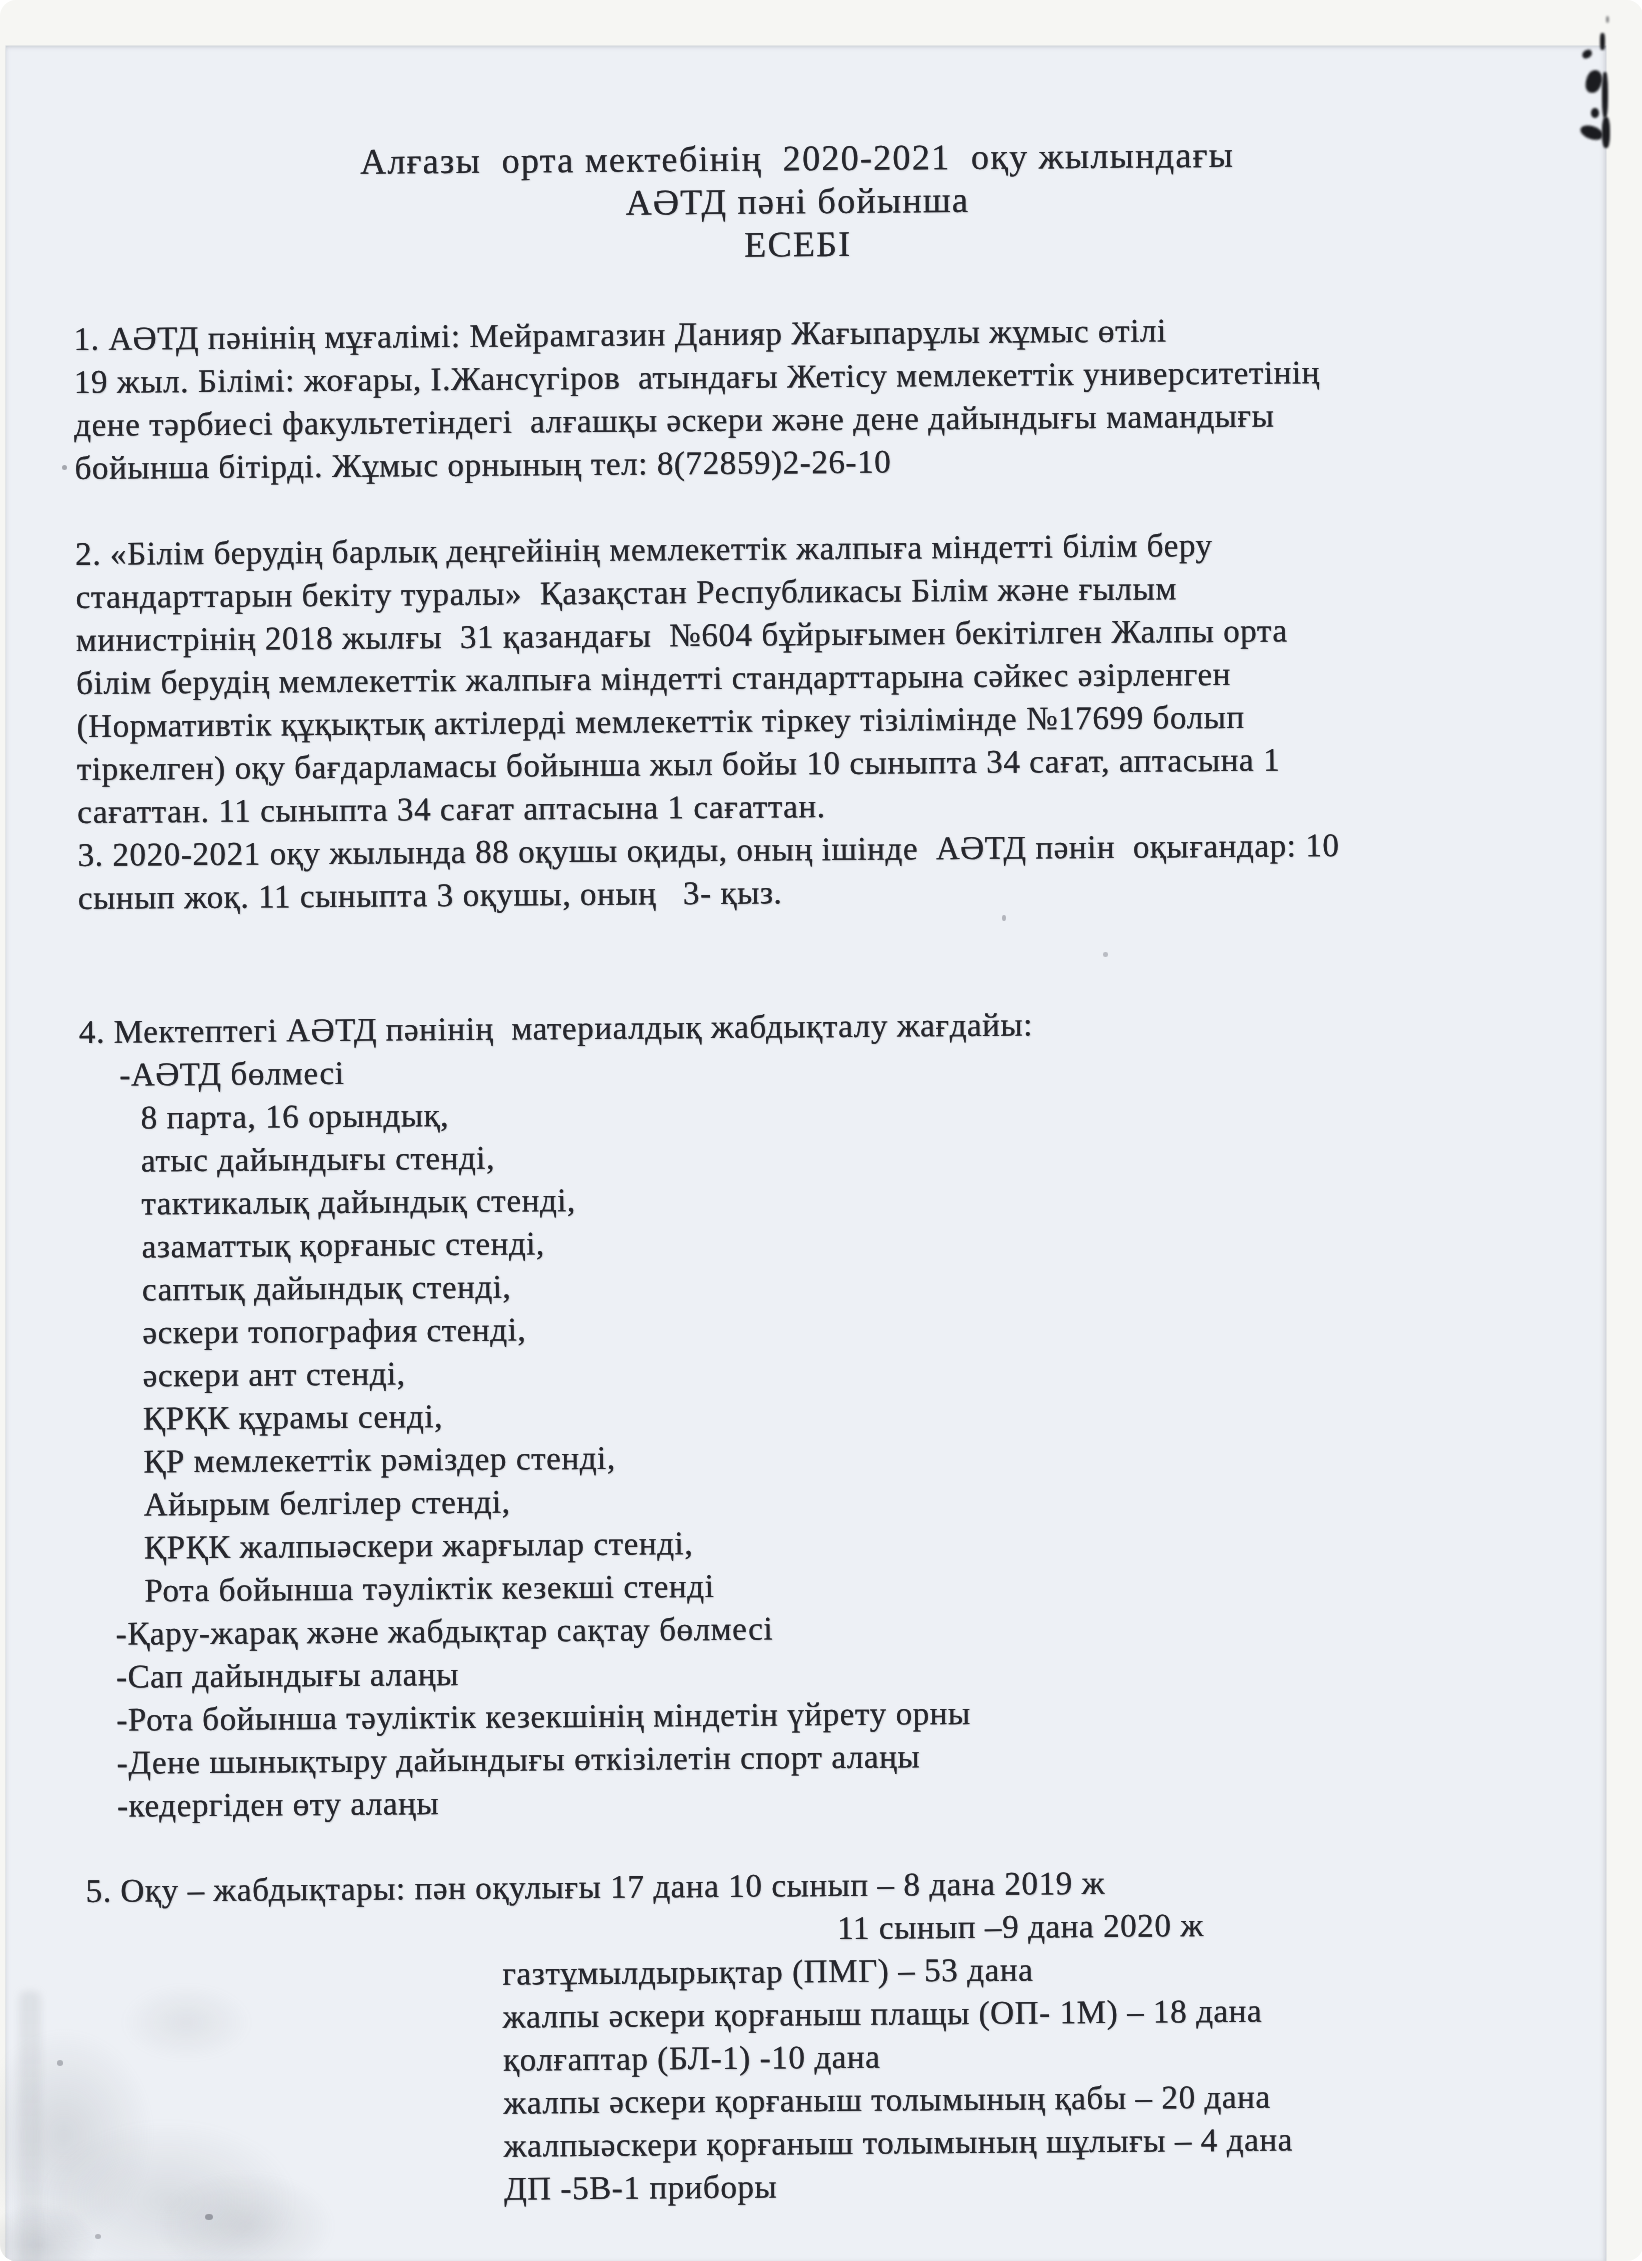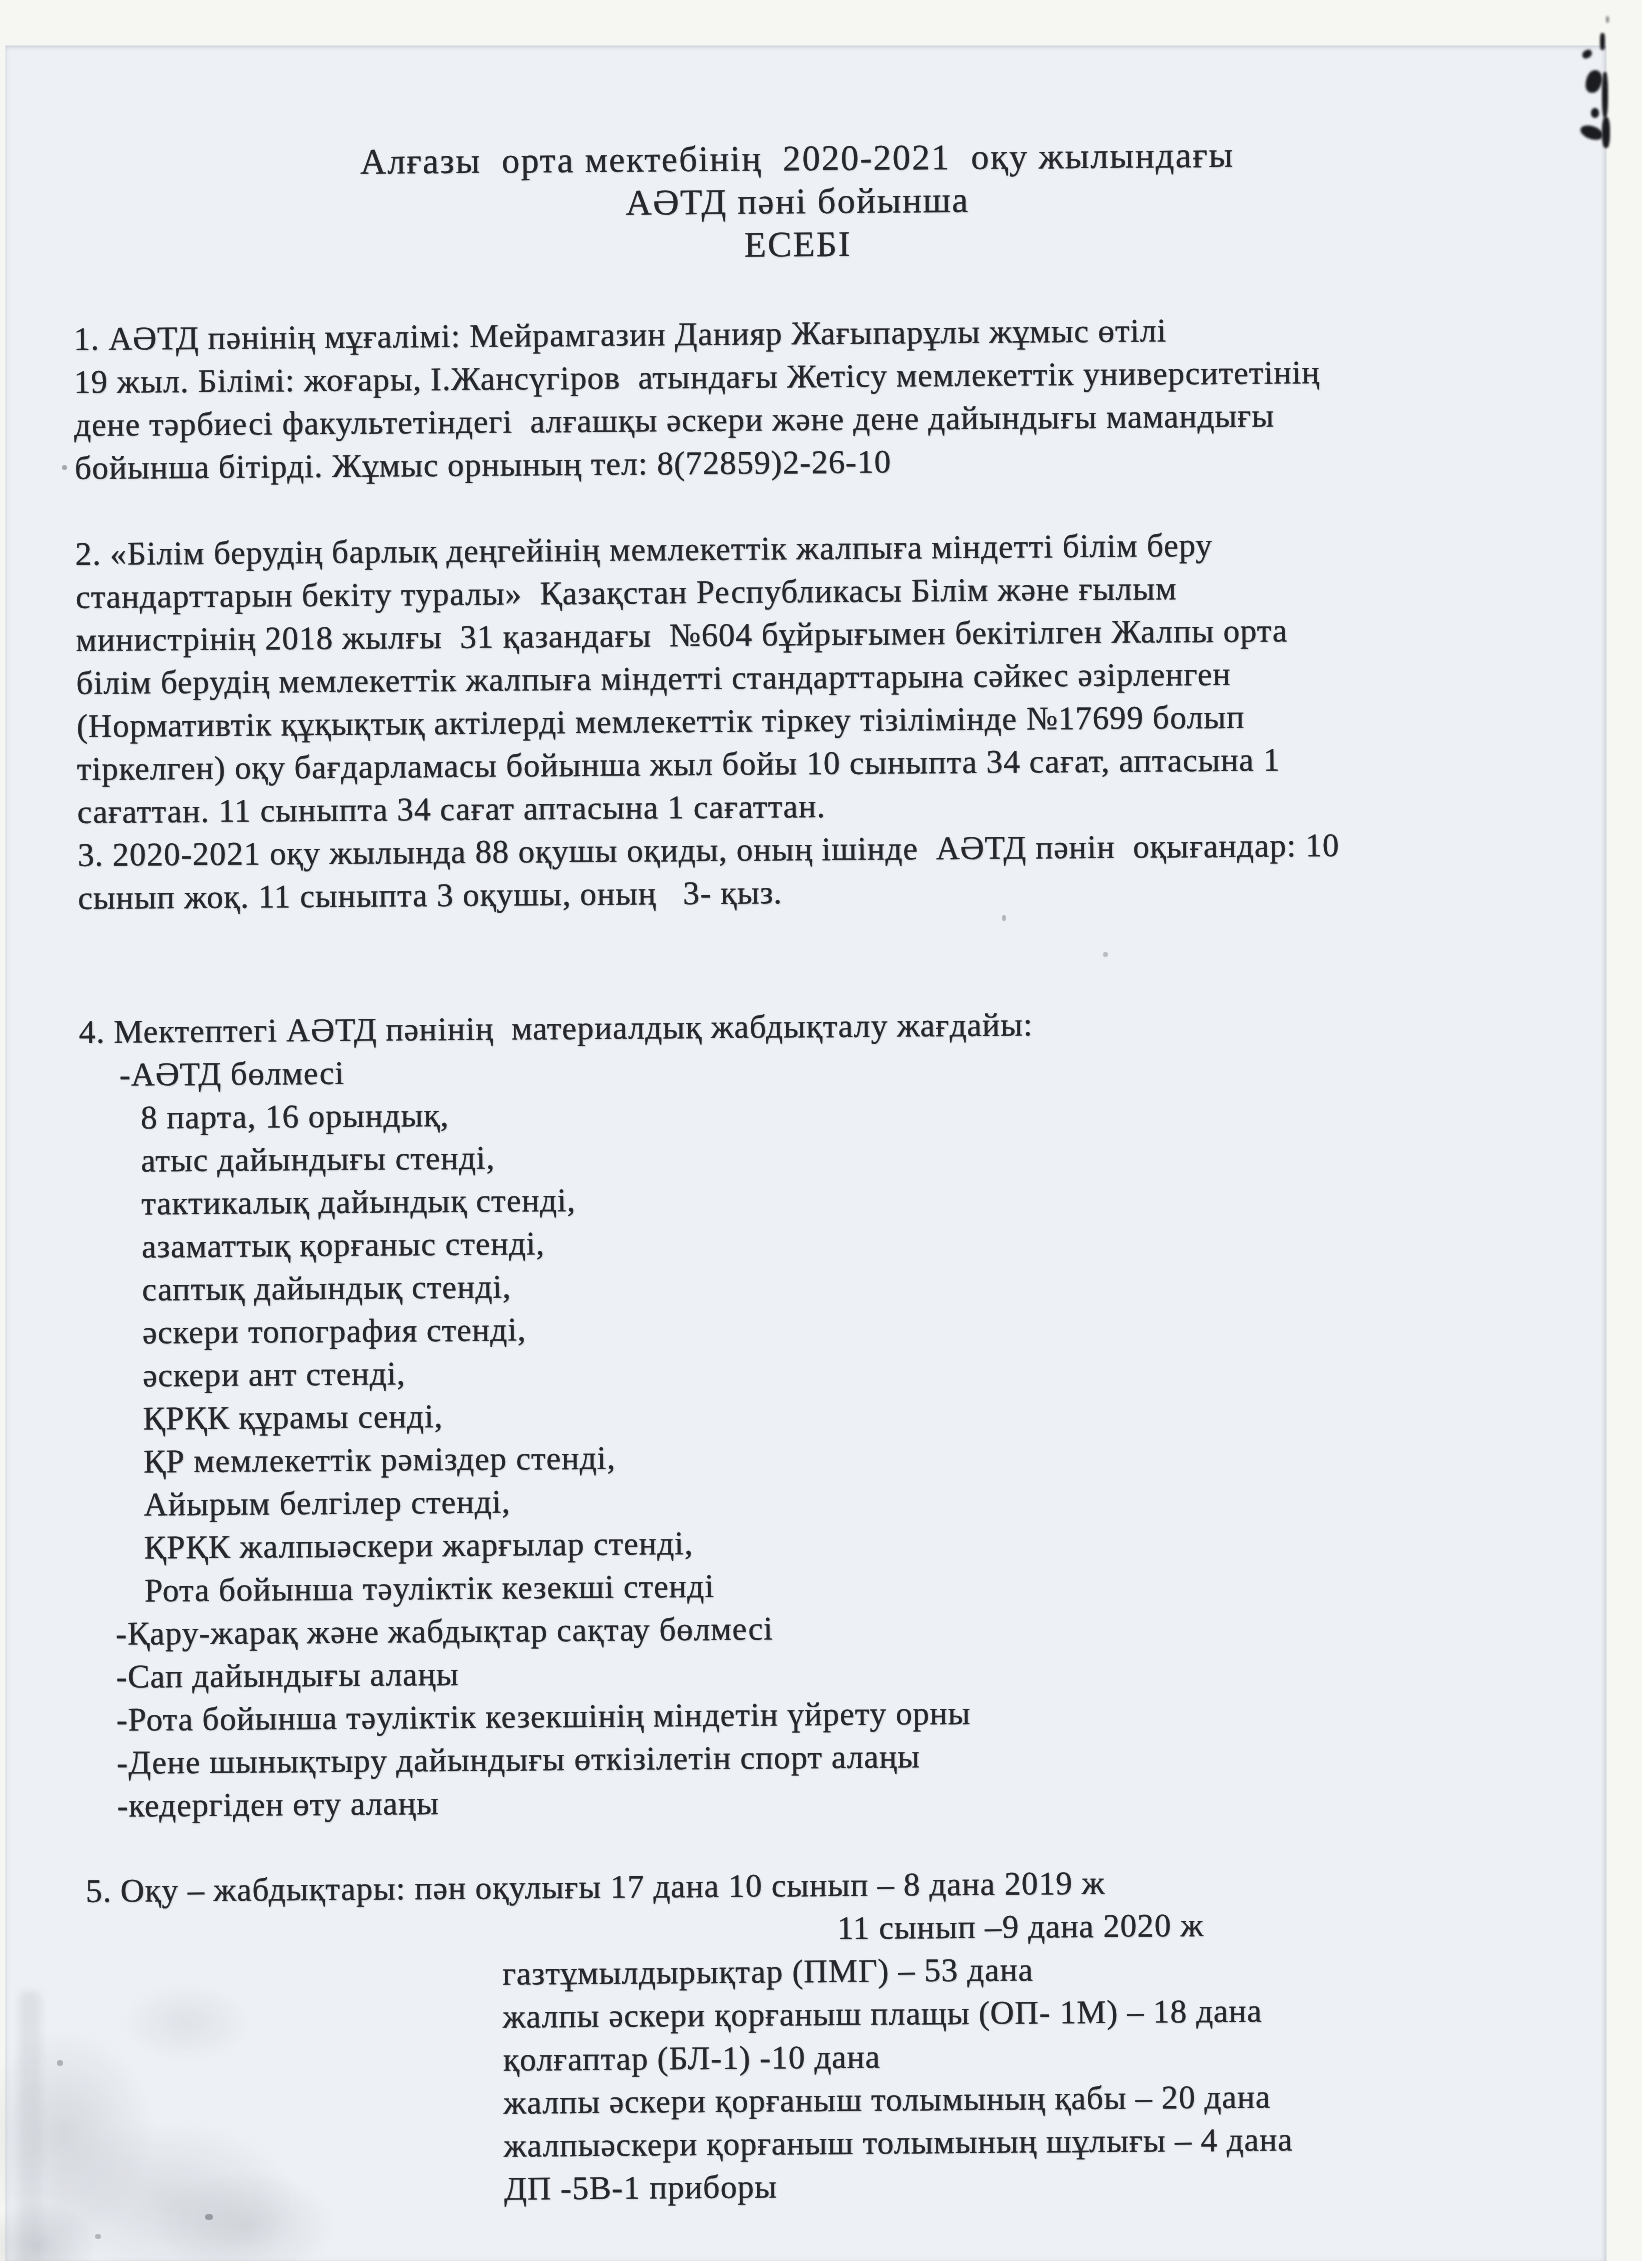--- a/index.html
+++ b/index.html
@@ -3,20 +3,21 @@
 <meta charset="utf-8">
 <style>
   html, body { margin: 0; padding: 0; }
   #screen {
     position: relative;
     width: 1643px;
     height: 2261px;
     background: #f6f6f3;
     overflow: hidden;
     font-family: "Liberation Serif", "DejaVu Serif", serif;
+    border-radius: 16px;
   }
   
   #paper {
     position: absolute;
     left: 6.4px;
     top: 46px;
     width: 1600px;
     height: 2215px;
     background: #edf0f5;
     box-shadow:

